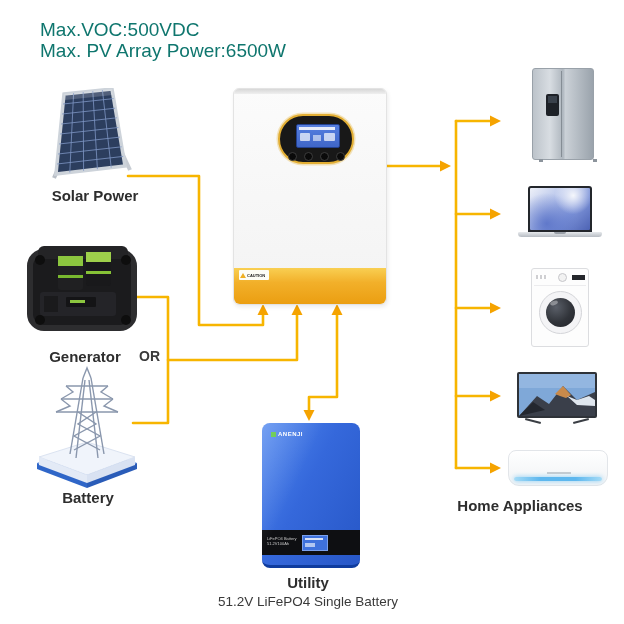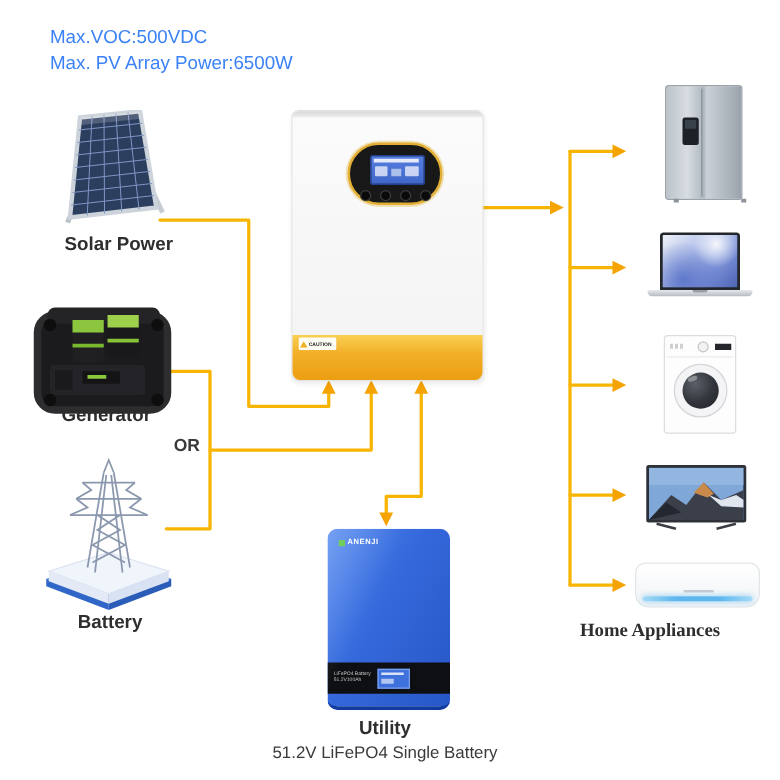--- a/index.html
+++ b/index.html
@@ -1,21 +1,21 @@
 <!DOCTYPE html>
 <html><head>
 <meta charset="utf-8">
 <style>
   html,body{margin:0;padding:0;background:#ffffff;}
   .canvas{position:relative;width:624px;height:624px;background:#ffffff;overflow:hidden;
           font-family:"Liberation Sans", sans-serif;color:#3b3b3b;}
   .abs{position:absolute;}
 
   
-  .spec-text{left:40px;top:20px;font-size:15px;line-height:20.5px;color:#3b82f6;}
+  .spec-text{left:40px;top:20px;font-size:19px;line-height:20.5px;color:#0f766e;}
   .out-text{left:410px;top:76px;font-size:13.5px;line-height:19px;color:#3a3a3a;}
   .dev-label{font-weight:bold;font-size:15px;color:#2e2e2e;text-align:center;}
   .or-label{left:139px;top:348px;font-weight:bold;font-size:14px;color:#3a3a3a;}
   .sub-label{font-size:13.5px;color:#3a3a3a;text-align:center;}
 
   
   svg.wires{left:0;top:0;}
 
   
   .inverter{left:233px;top:88px;width:152px;height:215px;background:linear-gradient(180deg,#fbfbfb,#f3f3f3);
@@ -185,21 +185,21 @@
       <rect x="14" y="50" width="76" height="24" rx="3" fill="#242428"></rect>
       <rect x="40" y="55" width="30" height="10" rx="1" fill="#141416"></rect>
       <rect x="44" y="58" width="15" height="3" fill="#8cc63f"></rect>
       <rect x="18" y="54" width="14" height="16" fill="#1a1a1c"></rect>
       <circle cx="14" cy="18" r="5" fill="#0e0e0e"></circle>
       <circle cx="100" cy="18" r="5" fill="#0e0e0e"></circle>
       <circle cx="14" cy="78" r="5" fill="#0e0e0e"></circle>
       <circle cx="100" cy="78" r="5" fill="#0e0e0e"></circle>
     </svg>
   </div>
-  <div class="abs dev-label" style="left:35px;top:324px;width:100px;">Generator</div>
+  <div class="abs dev-label" style="left:35px;top:348px;width:100px;">Generator</div>
 
   <div class="abs or-label">OR</div>
 
   <div class="abs utility">
     <svg width="118" height="130" viewBox="0 0 118 130">
 
       <polygon points="59,86 109,101 59,120 9,101" fill="#3f7be0"></polygon>
       <polygon points="9,101 59,120 59,126 9,107" fill="#2f66c8"></polygon>
       <polygon points="59,120 109,101 109,107 59,126" fill="#2a5cb8"></polygon>
       <polygon points="59,80 107,95 59,113 11,95" fill="#f0f4fb" stroke="#dbe3f1" stroke-width="1"></polygon>
@@ -312,15 +312,15 @@
     </div>
     <div class="abs tv-leg l"></div>
     <div class="abs tv-leg r"></div>
   </div>
 
   <div class="abs ac">
     <div class="abs brand"></div>
     <div class="abs strip"></div>
   </div>
 
-  <div class="abs dev-label" style="left:445px;top:497px;width:150px;font-family:Liberation Serif, serif;">Home Appliances</div>
+  <div class="abs dev-label" style="left:445px;top:497px;width:150px;">Home Appliances</div>
 
 </div>
 
 </body></html>

